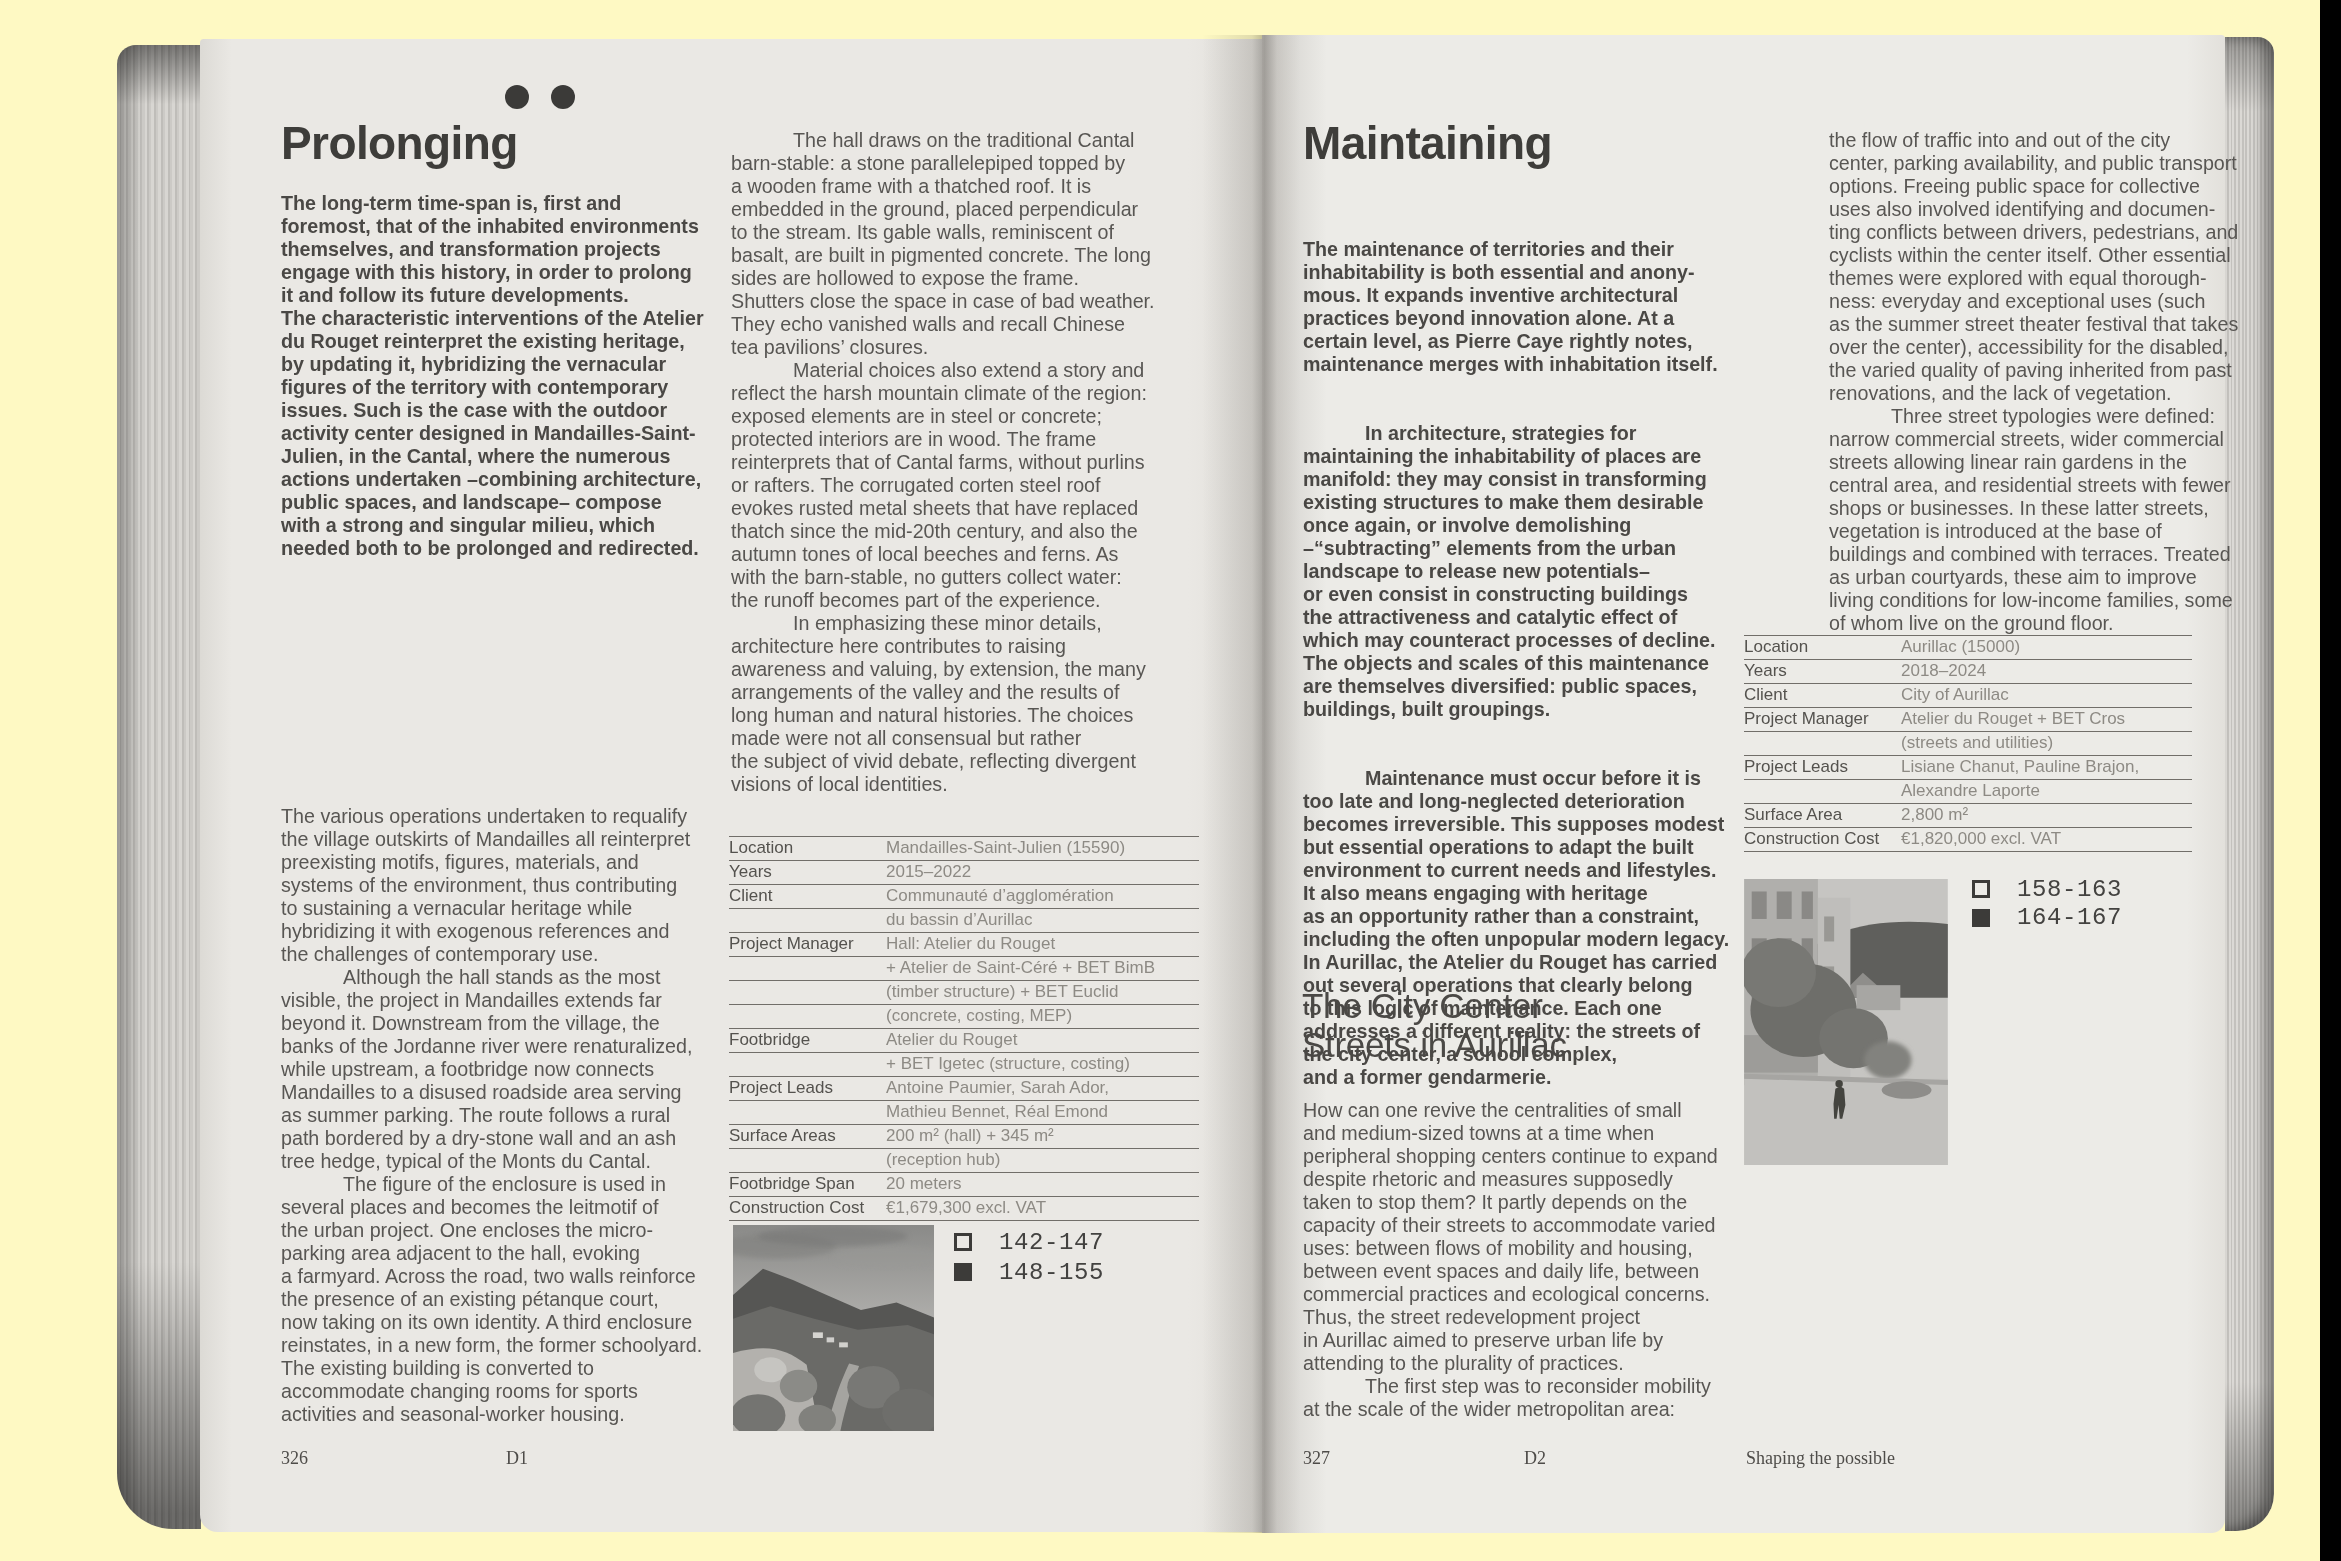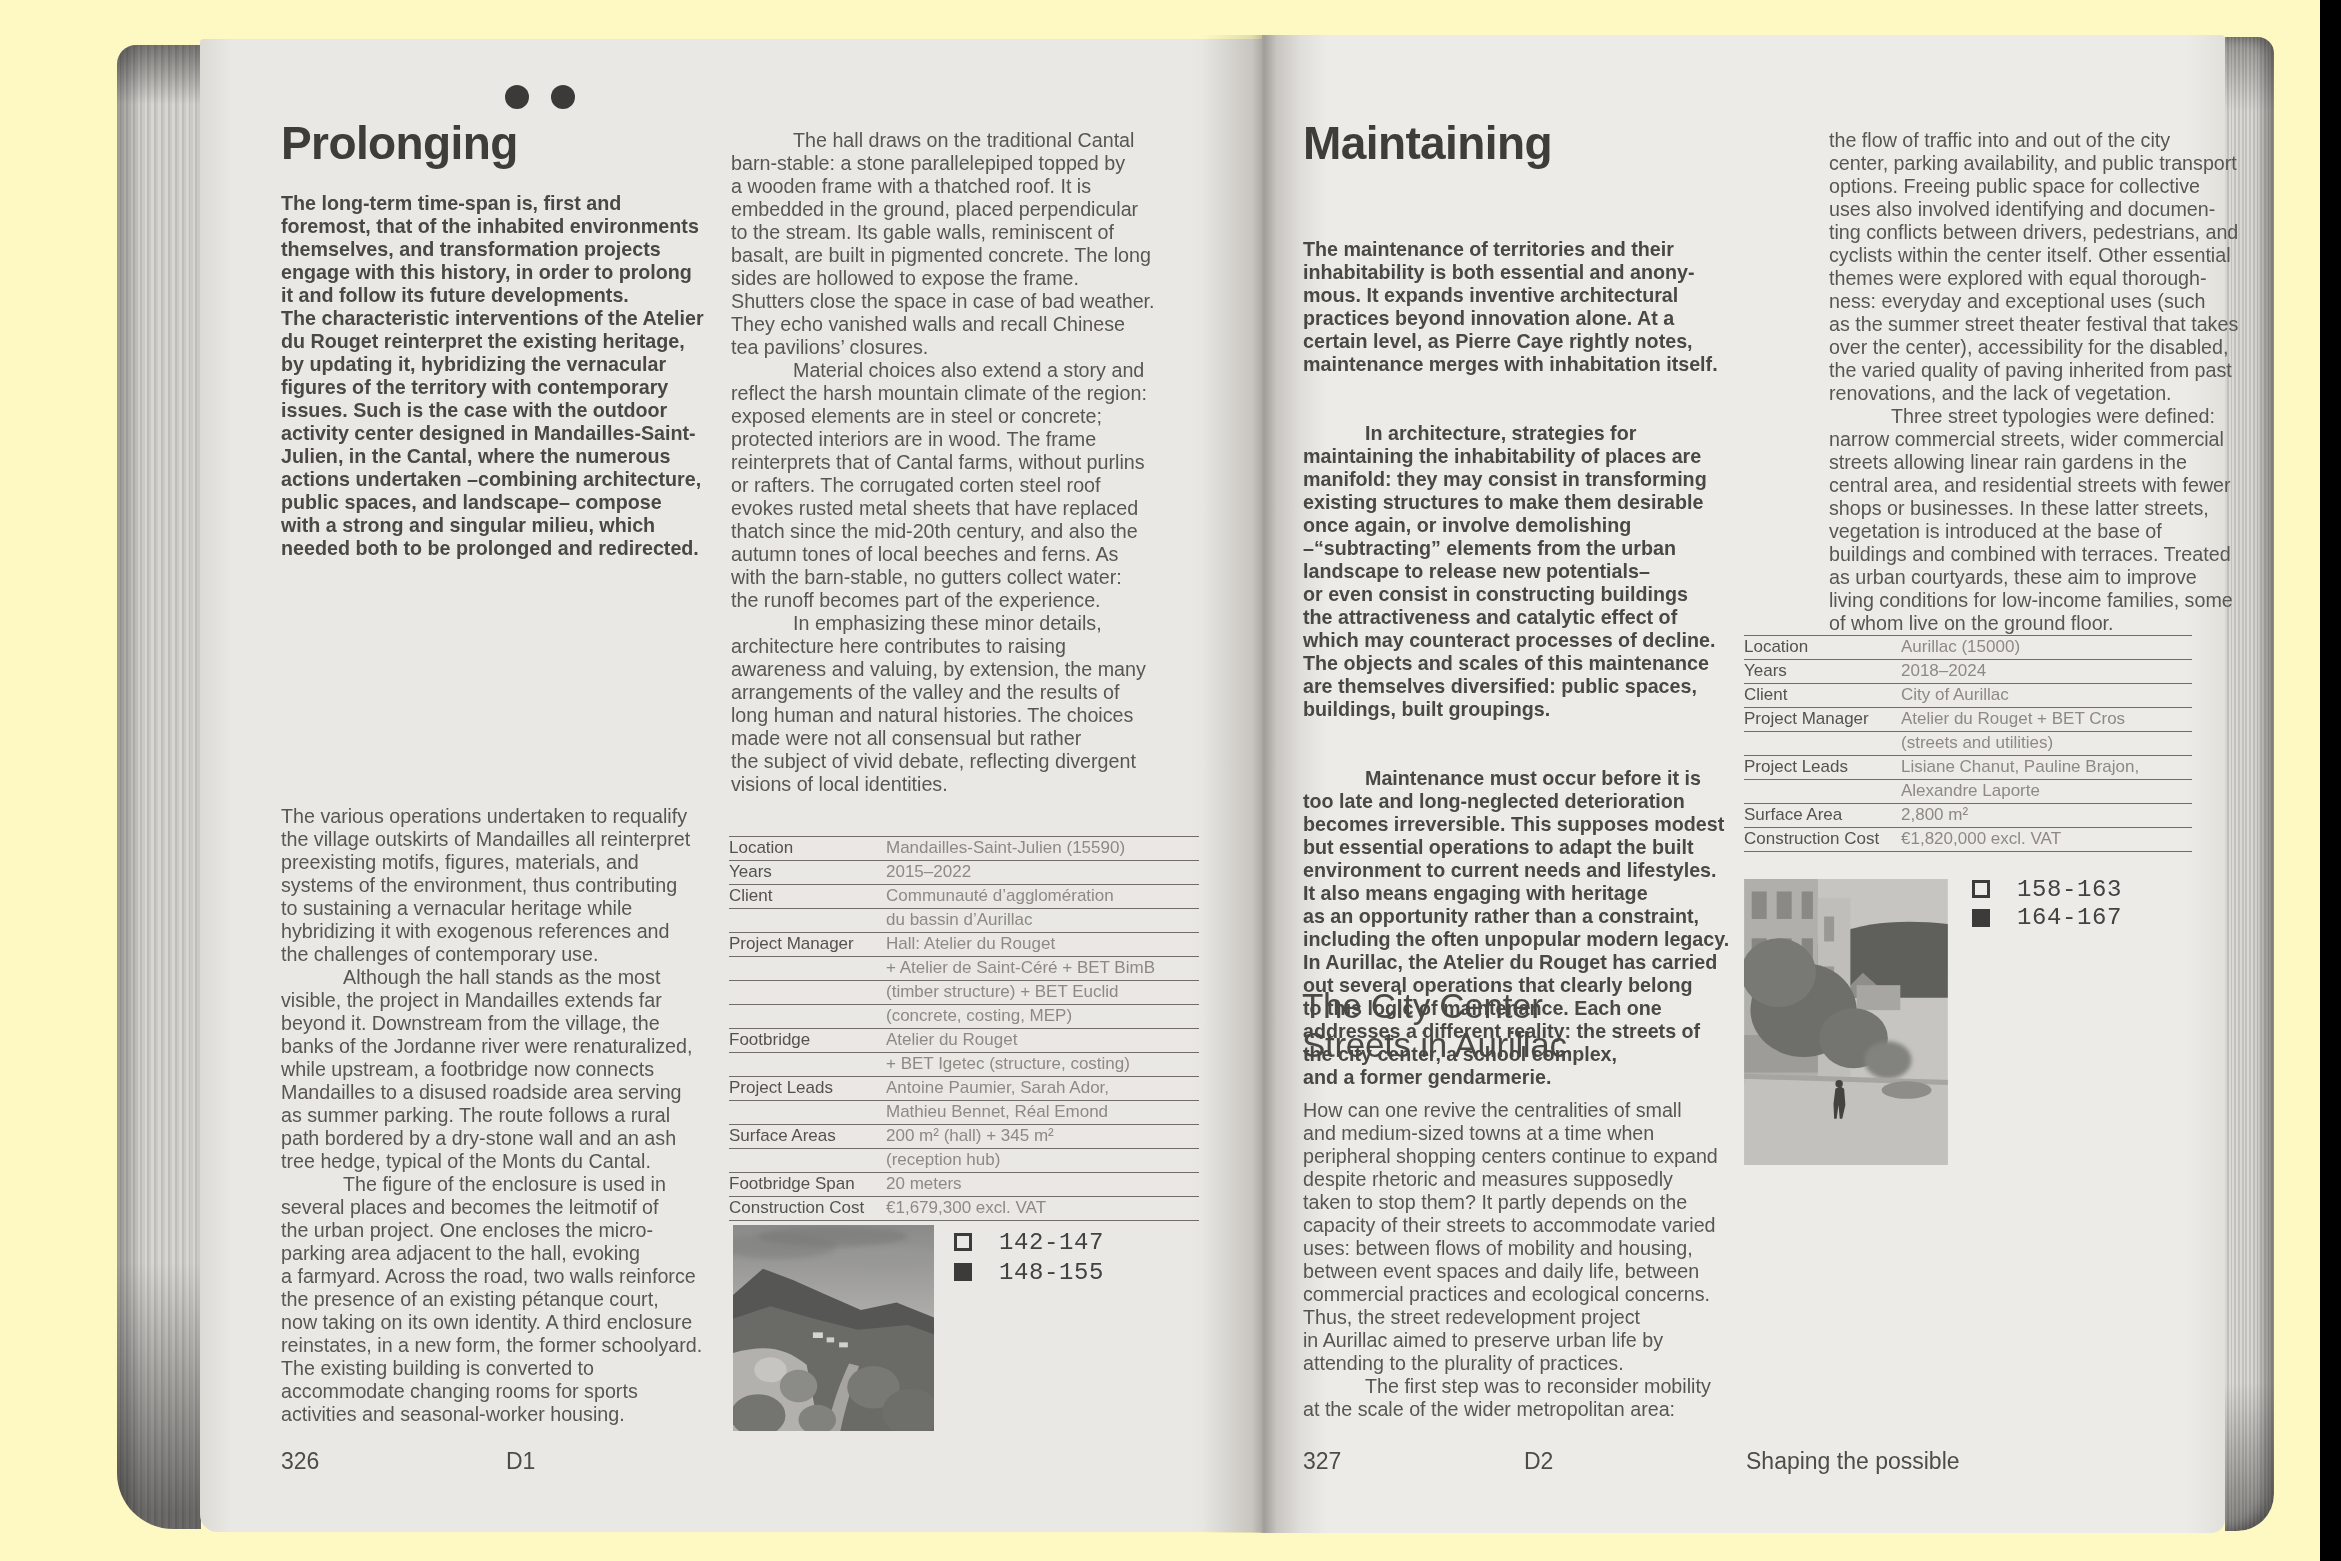--- a/index.html
+++ b/index.html
@@ -40,21 +40,21 @@
   .itable{border-top:1.2px solid #716e69;font-size:17px;}
   .trow{position:relative;height:23px;line-height:22.5px;border-bottom:1.2px solid #716e69;}
   .tlabel{position:absolute;left:0;top:0;color:#54524e;}
   .tval{position:absolute;left:157px;top:0;color:#8d8a84;}
   
   .mono{font-family:"Liberation Mono",monospace;font-size:24px;color:#434240;letter-spacing:0.6px;}
   .sq{width:17.5px;height:17.5px;box-sizing:border-box;}
   .sq.open{border:3.1px solid #3c3b39;background:transparent;}
   .sq.filled{background:#3c3b39;border:3.1px solid #3c3b39;}
   
-  .foot{font-size:23px;color:#4e4c49;}
+  .foot{font-size:18px;color:#4e4c49;font-family:Liberation Serif, serif;}
   .photo{display:block;}
 </style>
 </head>
 <body>
 
 <div id="stage">
 
   <div class="abs edge-left"></div>
   <div class="abs edge-right"></div>
   <div class="abs page-left"></div>

